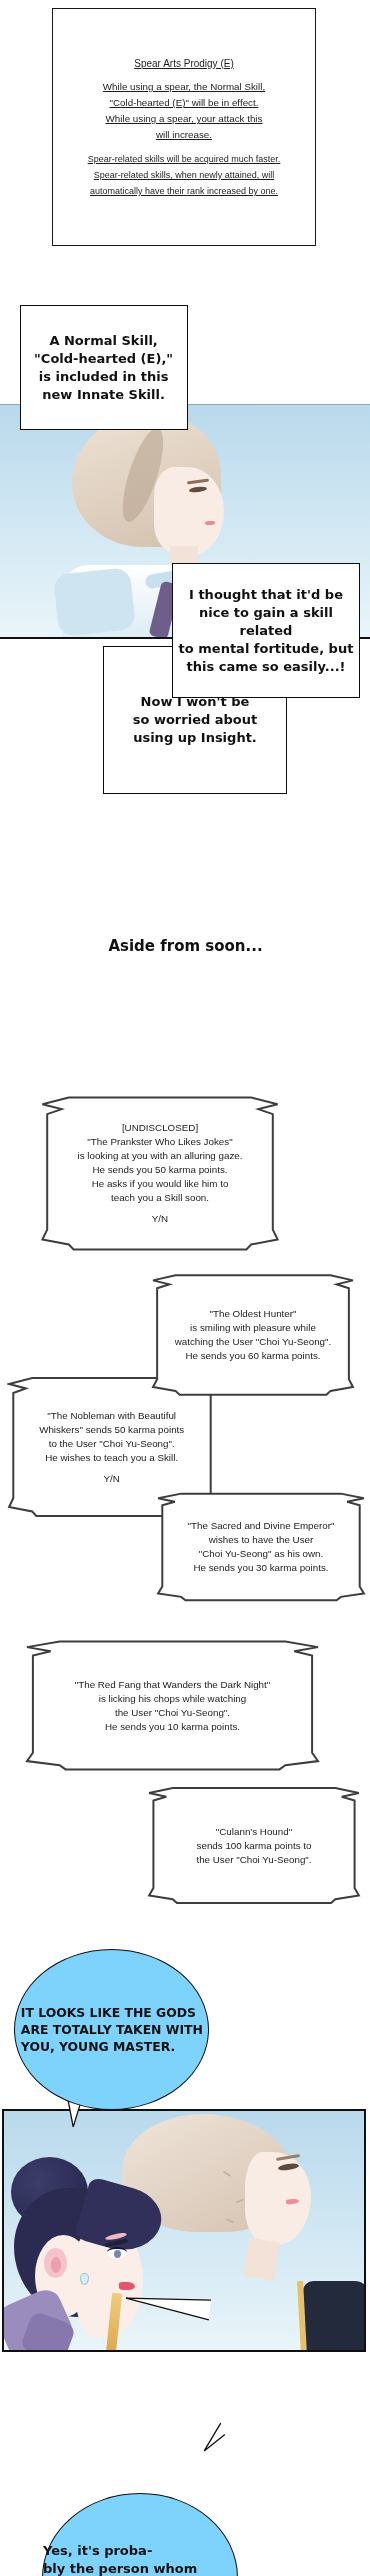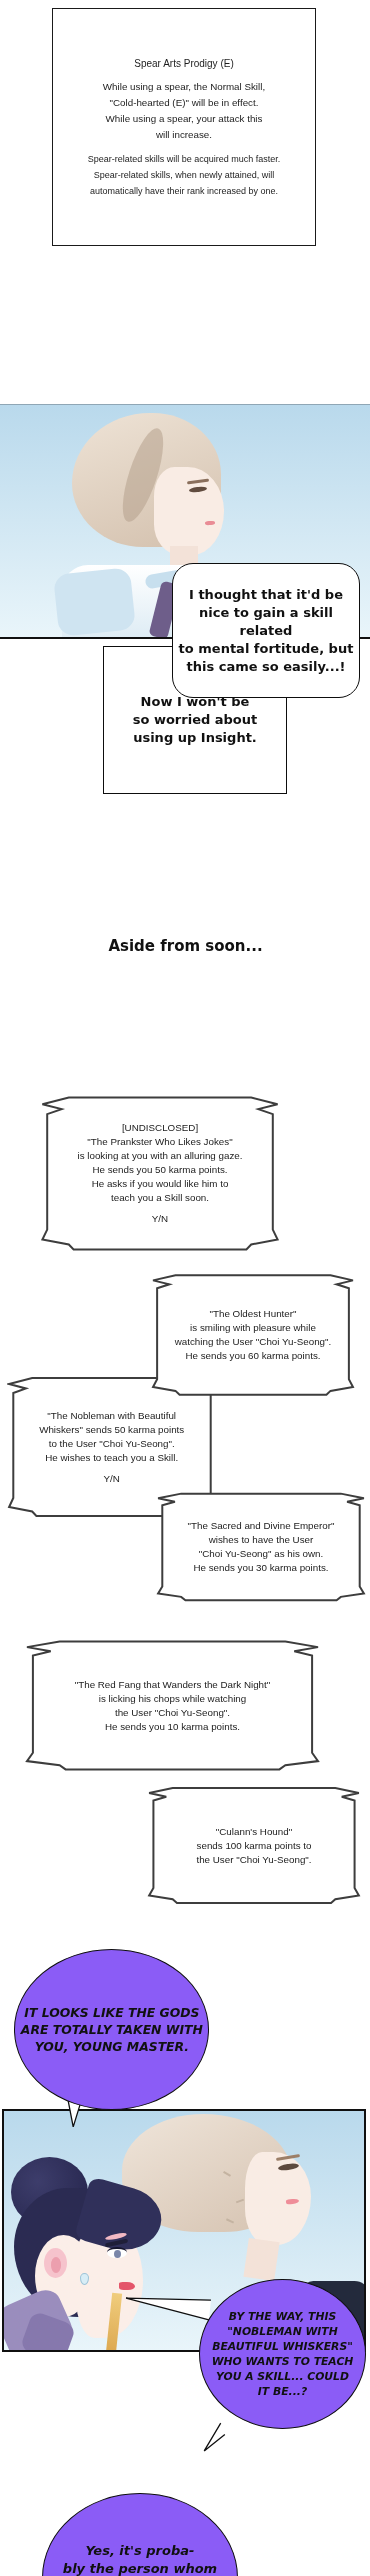--- a/index.html
+++ b/index.html
@@ -45,68 +45,74 @@
   .banner-svg path{fill:#ffffff;stroke:#3d3d3d;stroke-width:2;}
   .banner-text{
     position:absolute;left:6%;right:6%;top:7%;bottom:7%;
     display:flex;flex-direction:column;align-items:center;justify-content:center;
     text-align:center;font:9.8px/14px var(--sysfont);color:#222;
   }
   .yn{margin-top:7px;}
 
   
   .bubble{
-    background:#8b5cf6;border:1.5px solid #0f0f0f;border-radius:50%;box-sizing:border-box;
-    display:flex;align-items:center;justify-content:center;text-align:center;
-    font-family:var(--comicfont);color:#111;z-index:5;font-style:italic;
+    background:#7dd3fc;border:1.5px solid #0f0f0f;border-radius:50%;box-sizing:border-box;
+    display:flex;align-items:center;justify-content:center;text-align:left;
+    font-family:var(--comicfont);color:#111;z-index:5;
   }
   #bubble-1{font-weight:700;font-size:12.4px;line-height:17px;}
   #bubble-2{font-weight:700;font-size:10.8px;line-height:15px;}
   #bubble-3{font-weight:600;font-size:13px;line-height:18px;}
   .tail{position:absolute;z-index:4;}
   .tail path{fill:#ffffff;stroke:#0f0f0f;stroke-width:2.5;}
 
   
   #aside-text{
     left:0;top:937px;width:371px;text-align:center;z-index:2;
     font-family:var(--comicfont);font-weight:600;font-size:15px;color:#111;
   }
 </style>
 </head>
 <body>
 
 <div id="page">
 
-  <div class="sys-box abs" style="left:52px;top:8.2px;width:264px;height:238px;">
+  <div class="sys-box abs" style="left:52px;top:8.2px;width:264px;height:238px;text-decoration:underline;">
     <div class="sys-title">Spear Arts Prodigy (E)</div>
     <div class="pre">While using a spear, the Normal Skill,
 "Cold-hearted (E)" will be in effect.
 While using a spear, your attack this
 will increase.</div>
     <div class="pre small">Spear-related skills will be acquired much faster.
 Spear-related skills, when newly attained, will
 automatically have their rank increased by one.</div>
   </div>
 
+  <div class="comic-box abs" style="left:19.6px;top:305px;width:168px;height:125px;z-index:3;">
+    <div class="pre">A Normal Skill,
+"Cold-hearted (E),"
+is included in this
+new Innate Skill.</div>
+  </div>
 
   <div class="panel abs" id="panel-1">
     <div class="shape" style="left:72px;top:8.2px;width:149px;height:134px;border-radius:55% 48% 42% 50%;background:linear-gradient(160deg,#eee3d6,#d3c0ad);"></div>
     <div class="shape" style="left:129px;top:20.6px;width:28px;height:98px;border-radius:50%;background:#b4a08d;opacity:.55;transform:rotate(18deg);"></div>
     <div class="shape" style="left:154px;top:62px;width:70px;height:88px;border-radius:35% 62% 55% 45% / 40% 60% 60% 42%;background:var(--skin,#f9ece4);"></div>
     <div class="shape" style="left:187px;top:75px;width:21.6px;height:2.6px;border-radius:1.5px;background:#8a6f5c;transform:rotate(-8deg);"></div>
     <div class="shape" style="left:189px;top:82px;width:17.5px;height:5.2px;border-radius:50%;background:#614c3f;transform:rotate(-6deg);"></div>
     <div class="shape" style="left:205px;top:116px;width:10.3px;height:4.1px;border-radius:40%;background:#e98c95;transform:rotate(-5deg);"></div>
     <div class="shape" style="left:170px;top:141px;width:28px;height:28px;background:#f3e2d8;"></div>
     <div class="shape" style="left:62px;top:160px;width:206px;height:77px;border-radius:26px 31px 0 0;background:linear-gradient(180deg,#ffffff,#dcebf4);"></div>
     <div class="shape" style="left:56px;top:166px;width:77px;height:62px;border-radius:15.5px;background:#cfe4f1;transform:rotate(-6deg);"></div>
     <div class="shape" style="left:145px;top:164px;width:77px;height:14.4px;border-radius:7.2px;background:#c7dfee;transform:rotate(-10deg);"></div>
     <div class="shape" style="left:155px;top:177px;width:18.5px;height:56px;border-radius:5.2px;background:#6e5e8a;transform:rotate(14deg);"></div>
   </div>
 
-  <div class="comic-box abs" style="left:172px;top:563px;width:188px;height:135px;z-index:3;border-radius:21px;">
+  <div class="comic-box abs" style="left:172px;top:563px;width:188px;height:135px;z-index:3;">
     <div class="pre">I thought that it'd be
 nice to gain a skill related
 to mental fortitude, but
 this came so easily...!</div>
   </div>
   <div class="comic-box abs" style="left:103px;top:646px;width:184px;height:148px;z-index:2;">
     <div class="pre">Now I won't be
 so worried about
 using up Insight.</div>
   </div>
@@ -228,28 +234,20 @@
     <div class="shape" style="left:-3.1px;top:185px;width:67px;height:57px;border-radius:26%;background:var(--ribbon_purple,#9a8dbd);transform:rotate(-24deg);"></div>
     <div class="shape" style="left:20.6px;top:206px;width:46px;height:41px;border-radius:26%;background:#8678ad;transform:rotate(20deg);"></div>
   </div>
 
   <svg class="tail" style="left:124px;top:2295px;" width="88" height="27" viewBox="0 0 170 52">
     <path d="M168,10 L4,6 L164,48"></path>
   </svg>
   <svg class="tail" style="left:200px;top:2421px;" width="27" height="33" viewBox="0 0 52 64">
     <path d="M40,4 L8,58 L48,26"></path>
   </svg>
-  <div class="bubble abs" id="bubble-2" style="left:199px;top:2279px;width:167px;height:150px;">
-    <div class="pre">BY THE WAY, THIS
-"NOBLEMAN WITH
-BEAUTIFUL WHISKERS"
-WHO WANTS TO TEACH
-YOU A SKILL... COULD
-IT BE...?</div>
-  </div>
 
   <div class="bubble abs" id="bubble-3" style="left:42px;top:2493px;width:196px;height:169px;">
     <div class="pre">Yes, it's proba-
 bly the person whom you're
 thinking of.</div>
   </div>
 
 </div>
 
 

